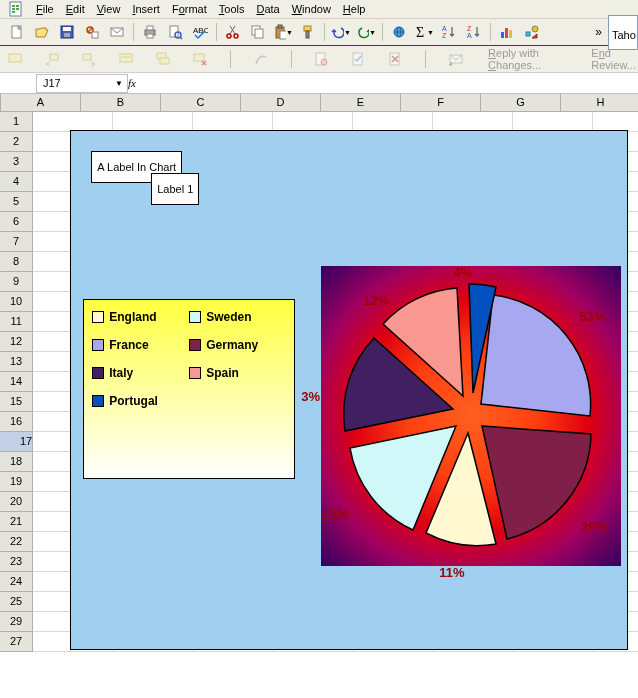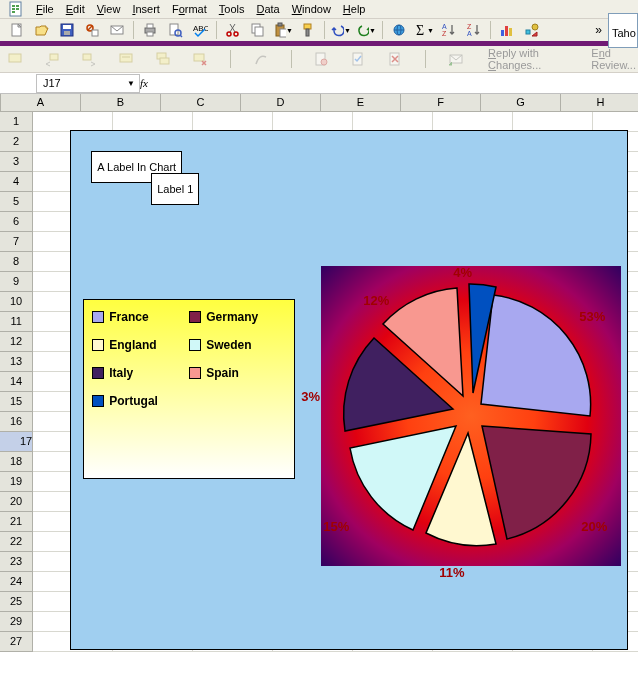--- a/index.html
+++ b/index.html
@@ -1,27 +1,27 @@
 <!DOCTYPE html>
 <html><head>
 <meta charset="utf-8">
 <style>
 *{box-sizing:border-box;margin:0;padding:0;}
 body{font-family:Tahoma,Arial,sans-serif;font-size:11px;background:#fff;overflow:hidden;width:638px;height:698px;}
 .menubar{background:#f0efe6;height:19px;display:flex;align-items:center;padding-left:8px;border-bottom:1px solid #d4d0c8;}
 .doc-icon{width:16px;height:16px;margin-right:6px;display:inline-block;}
 .menubar-item{padding:2px 6px;cursor:default;}
 .menubar-item u{text-decoration:underline;}
-.toolbar{background:#f0efe6;height:27px;display:flex;align-items:center;padding-left:6px;gap:3px;border-bottom:5px solid #701a75;}
+.toolbar{background:#f0efe6;height:27px;display:flex;align-items:center;padding-left:6px;gap:3px;border-bottom:1px solid #701a75;}
 .tb-btn{width:22px;height:22px;display:flex;align-items:center;justify-content:center;border:1px solid transparent;}
 .tb-sep{width:1px;height:18px;background:#c0c0b0;margin:0 2px;}
 .toolbar2{background:#f0efe6;height:27px;display:flex;align-items:center;padding-left:6px;gap:19px;border-bottom:1px solid #d4d0c8;color:#9a9a9a;}
 .reply{color:#9a9a9a;padding-left:4px;}
 .namebox-row{background:#fff;height:21px;display:flex;align-items:center;border-bottom:1px solid #c0c0c0;}
-.namebox{width:104px;height:19px;border:1px solid #c0c0c0;margin-left:36px;display:flex;align-items:center;padding:0 4px 0 6px;background:#fff;justify-content:space-between;}
+.namebox{width:92px;height:19px;border:1px solid #c0c0c0;margin-left:36px;display:flex;align-items:center;padding:0 4px 0 6px;background:#fff;justify-content:space-between;}
 .namebox-arrow{font-size:8px;color:#000;}
 .fx-sym{font-style:italic;font-family:serif;text-align:center;}
 .grid{position:relative;background:#fff;}
 .colheads{display:flex;background:#e4e4dc;height:18px;border-bottom:1px solid #b0b0a8;}
 .rowhead-spacer{width:36px;border-right:1px solid #b0b0a8;background:#e4e4dc;}
 .colhead{flex:0 0 80px;text-align:center;border-right:1px solid #b0b0a8;font-size:11px;line-height:17px;color:#000;}
 .rows{display:flex;}
 .rowheads{width:36px;background:#e4e4dc;}
 .rowhead{height:20px;border-bottom:1px solid #b0b0a8;border-right:1px solid #b0b0a8;text-align:center;font-size:11px;line-height:19px;color:#000;}
 .rowhead.sel{background:#c4d0e8;padding-left:20px;}
@@ -332,36 +332,36 @@
       </div>
     <div class="cells">
 
       <div class="chart">
         <div class="chart-label" style="left:20px;top:20px">A Label In Chart</div>
         <div class="chart-label" style="left:80px;top:42px">Label 1</div>
 
         <div class="legend">
             <div class="legrow">
               <div class="legitem">
+                <div class="legsq" style="background: rgb(255, 248, 208);"></div>
+                <span>England</span>
+              </div>
+              <div class="legitem">
+                <div class="legsq" style="background: rgb(208, 248, 248);"></div>
+                <span>Sweden</span>
+              </div>
+            </div>
+            <div class="legrow">
+              <div class="legitem">
                 <div class="legsq" style="background: rgb(168, 168, 240);"></div>
                 <span>France</span>
               </div>
               <div class="legitem">
                 <div class="legsq" style="background: rgb(128, 32, 72);"></div>
                 <span>Germany</span>
-              </div>
-            </div>
-            <div class="legrow">
-              <div class="legitem">
-                <div class="legsq" style="background: rgb(255, 248, 208);"></div>
-                <span>England</span>
-              </div>
-              <div class="legitem">
-                <div class="legsq" style="background: rgb(208, 248, 248);"></div>
-                <span>Sweden</span>
               </div>
             </div>
             <div class="legrow">
               <div class="legitem">
                 <div class="legsq" style="background: rgb(64, 32, 96);"></div>
                 <span>Italy</span>
               </div>
               <div class="legitem">
                 <div class="legsq" style="background: rgb(248, 152, 144);"></div>
                 <span>Spain</span>
@@ -390,21 +390,21 @@
 
             <path d="M142 130 L62 58 A110 110 0 0 1 136 22 Z" fill="#f89890" stroke="#000" stroke-width="1.5"></path>
 
             <path d="M152 127 L148 18 A110 110 0 0 1 175 21 Z" fill="#0050c0" stroke="#000" stroke-width="1.5"></path>
           </svg>
         </div>
 
         <div class="pie-label" style="left:508px;top:178px">53%</div>
         <div class="pie-label" style="left:510px;top:388px">20%</div>
         <div class="pie-label" style="left:368px;top:434px">11%</div>
-        <div class="pie-label" style="left:252px;top:388px">15%</div>
+        <div class="pie-label" style="left:252px;top:376px">15%</div>
         <div class="pie-label" style="left:230px;top:258px">3%</div>
         <div class="pie-label" style="left:292px;top:162px">12%</div>
         <div class="pie-label" style="left:382px;top:134px">4%</div>
       </div>
     <div class="cell-row">
           <div class="cell"></div>
           <div class="cell"></div>
           <div class="cell"></div>
           <div class="cell"></div>
           <div class="cell"></div>

